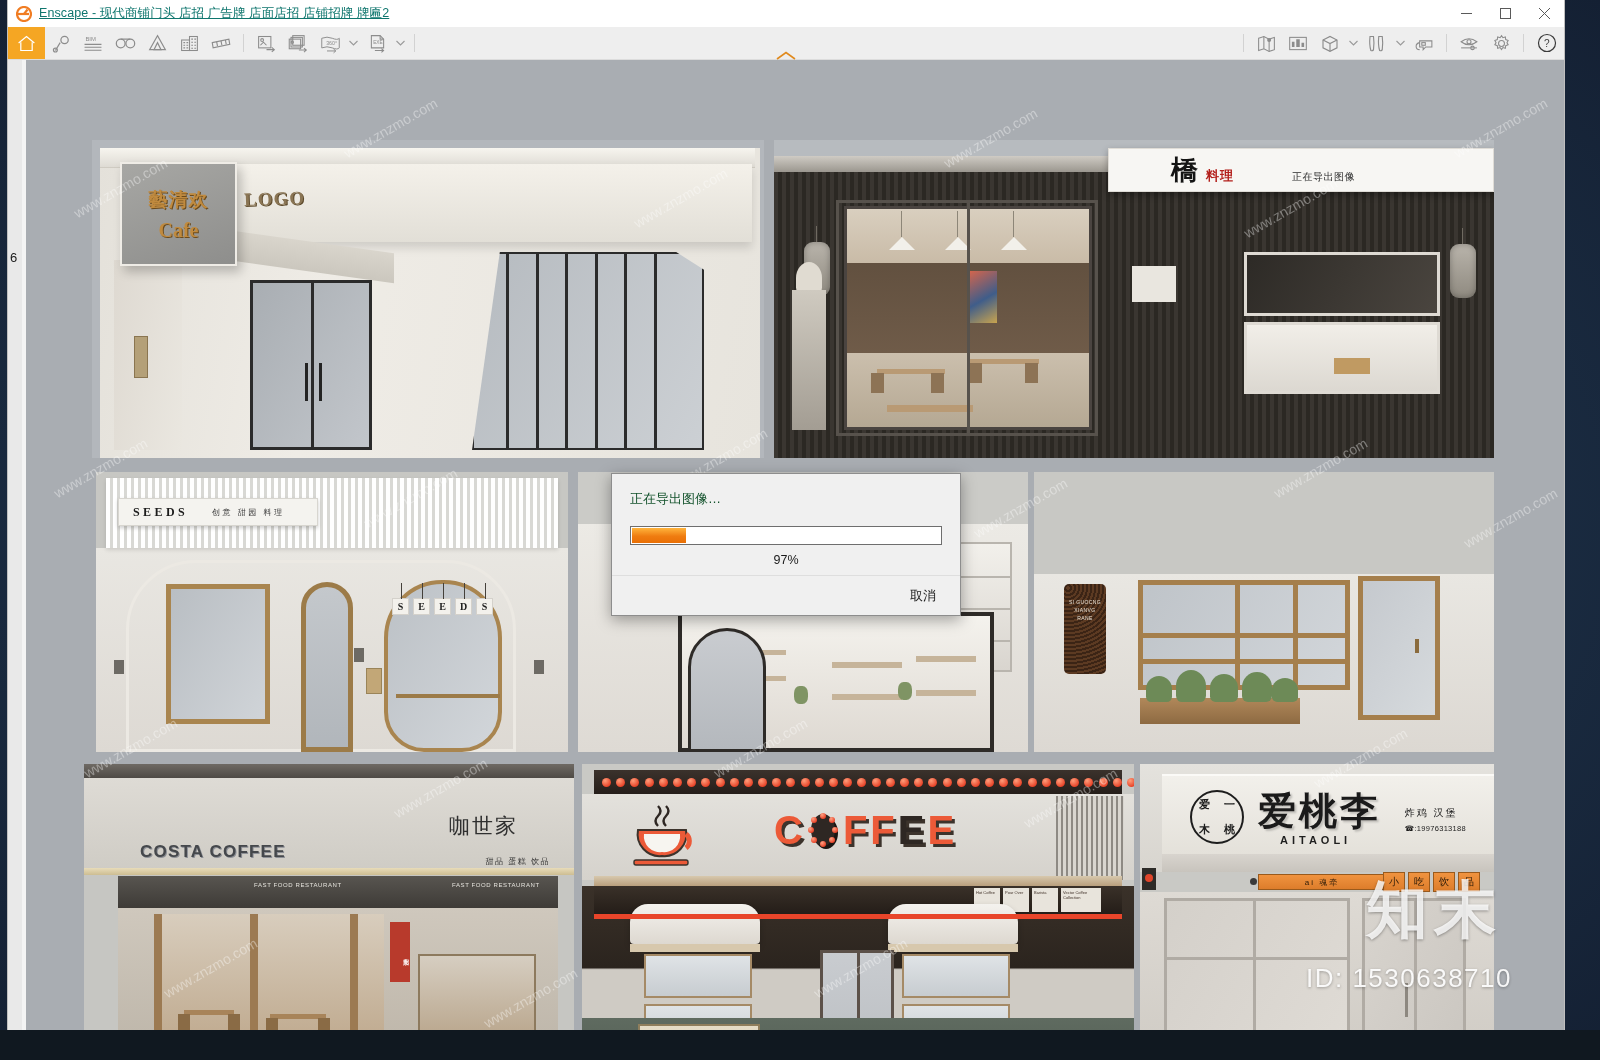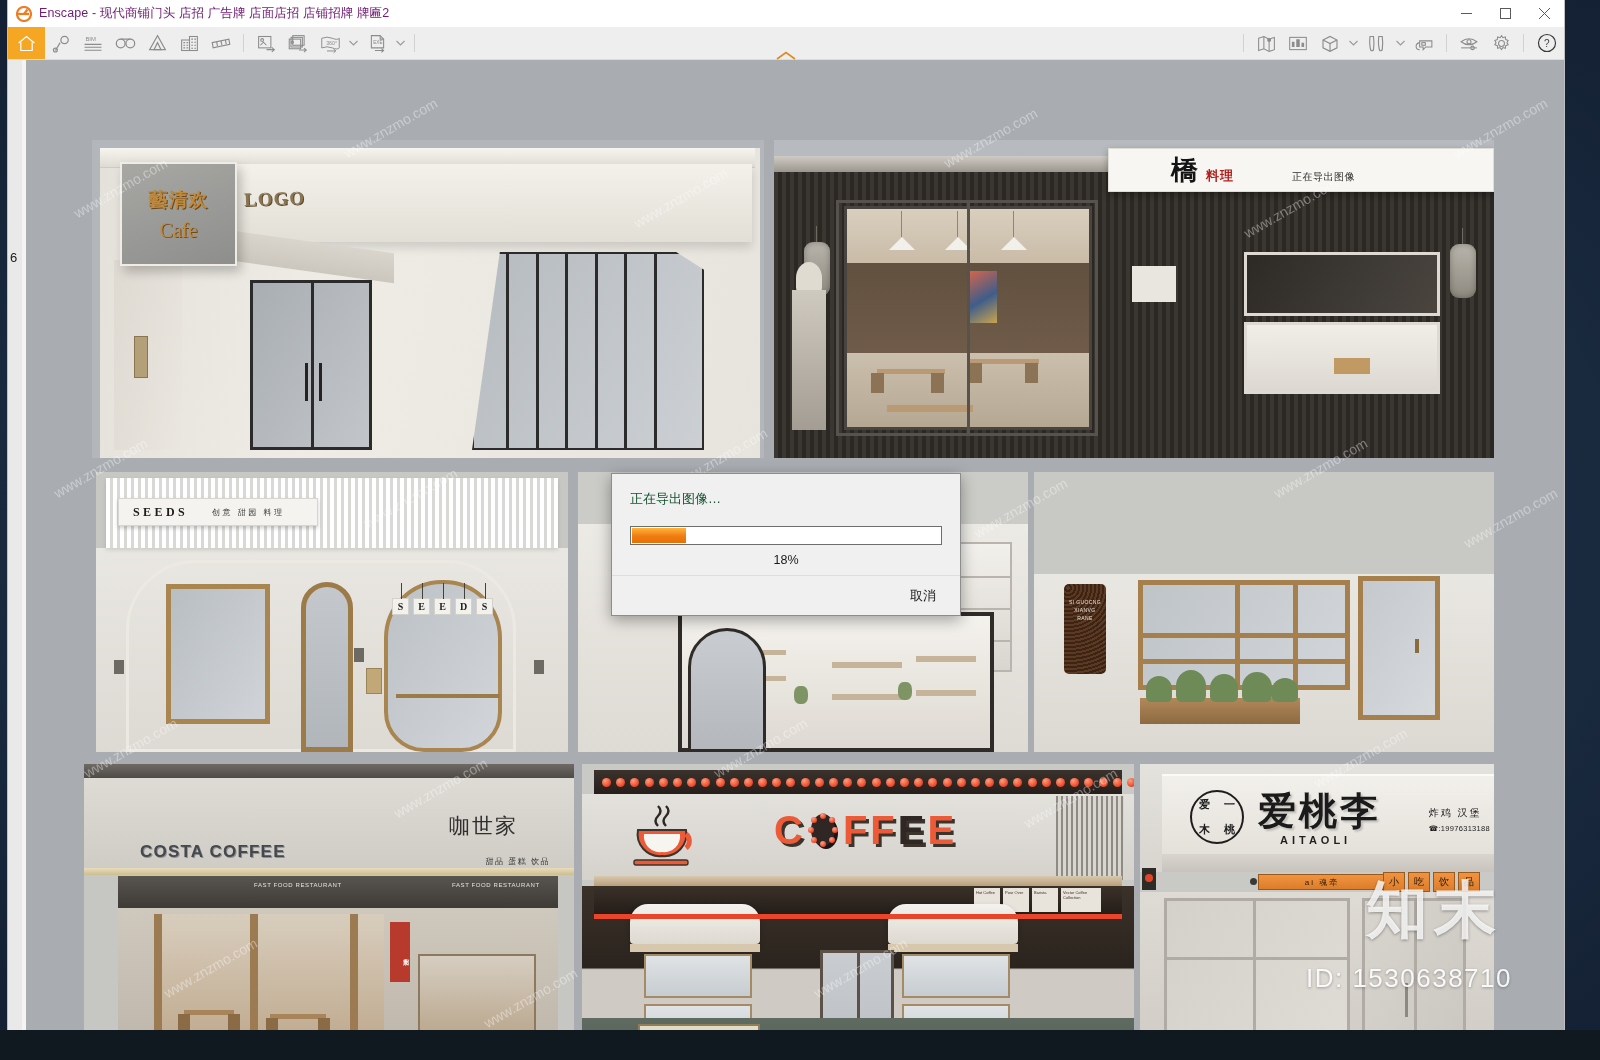--- a/index.html
+++ b/index.html
@@ -39,22 +39,22 @@
     display: flex; align-items: center;
     position: relative;
   }
   .logo-mark {
     width: 16px; height: 16px; margin-left: 8px; margin-right: 7px;
     flex: 0 0 16px;
     position: relative;
   }
   .logo-mark svg { display: block; }
   .title-text {
-    font-size: 12.5px; color: #701a75;
-    white-space: nowrap; letter-spacing: .1px;
+    font-size: 12.5px; color: #0f766e;
+    white-space: nowrap; letter-spacing: .1px; text-decoration: underline;
   }
   .win-ctrls {
     position: absolute; right: 0; top: 0;
     height: 27px; display: flex;
   }
   .win-btn {
     width: 39px; height: 27px;
     display: flex; align-items: center; justify-content: center;
     color: #5a5a5a;
   }
@@ -163,21 +163,21 @@
     align-items: center; justify-content: center; gap: 6px;
   }
   .c1 .sign-cn {
     font-family: "Liberation Serif", serif;
     font-size: 19px; font-weight: 700; color: #c08a3e;
     text-shadow: 1px 1px 0 #6b4a1b;
     letter-spacing: 1px;
   }
   .c1 .sign-en {
     font-family: "Liberation Serif", serif;
-    font-size: 20px; font-weight: 400; color: #c08a3e;
+    font-size: 20px; font-weight: 700; color: #c08a3e;
     text-shadow: 1px 1px 0 #6b4a1b;
   }
   .c1 .logo-word {
     position: absolute; left: 152px; top: 48px;
     font-family: "Liberation Serif", serif;
     font-size: 19px; font-weight: 700; letter-spacing: 1px;
     color: #8a7554; text-shadow: 1px 1px 0 #5d4a2c;
     transform: rotate(-2deg);
   }
   .c1 .pillar {
@@ -684,21 +684,21 @@
     font-size: 38px; font-weight: 700; color: #1a1a1a;
     letter-spacing: 3px; line-height: 42px;
     text-shadow: 2px 2px 2px rgba(0,0,0,.18);
   }
   .c8 .pinyin {
     position: absolute; left: 118px; top: 58px;
     font-family: "Liberation Sans", sans-serif;
     font-size: 11px; font-weight: 700; letter-spacing: 4px; color: #1f1f1f;
   }
   .c8 .sideinfo {
-    position: absolute; right: 4px; top: 30px; text-align: left;
+    position: absolute; right: 28px; top: 30px; text-align: left;
   }
   .c8 .si-1 { font-size: 10px; color: #1c1c1c; letter-spacing: 2px; }
   .c8 .si-2 { font-size: 7.5px; color: #1c1c1c; margin-top: 4px; letter-spacing: .3px; }
   .c8 .greystripe {
     position: absolute; left: 22px; top: 90px; width: 332px; height: 18px;
     background: linear-gradient(#d8d4ce,#c8c4bd);
   }
   .c8 .orangebadge {
     position: absolute; left: 118px; top: 110px; width: 128px; height: 16px;
     background: linear-gradient(#f0933f,#dd7d2b);
@@ -1402,21 +1402,21 @@
 
       <div class="wm-big">知末</div>
       <div class="wm-id">ID: 1530638710</div>
 
       <div class="dlg">
         <div class="dlg-body">
           <div class="dlg-title">正在导出图像…</div>
           <div class="pbar">
             <div class="pbar-fill" id="pbar-fill" style="width: calc(18% - 2px);"></div>
           </div>
-          <div class="pbar-pct">18%</div>
+          <div class="pbar-pct">97%</div>
         </div>
         <div class="dlg-foot">
           <button class="dlg-cancel">取消</button>
         </div>
       </div>
 
     </div>
   </div>
 
   <div class="taskbar"></div>

